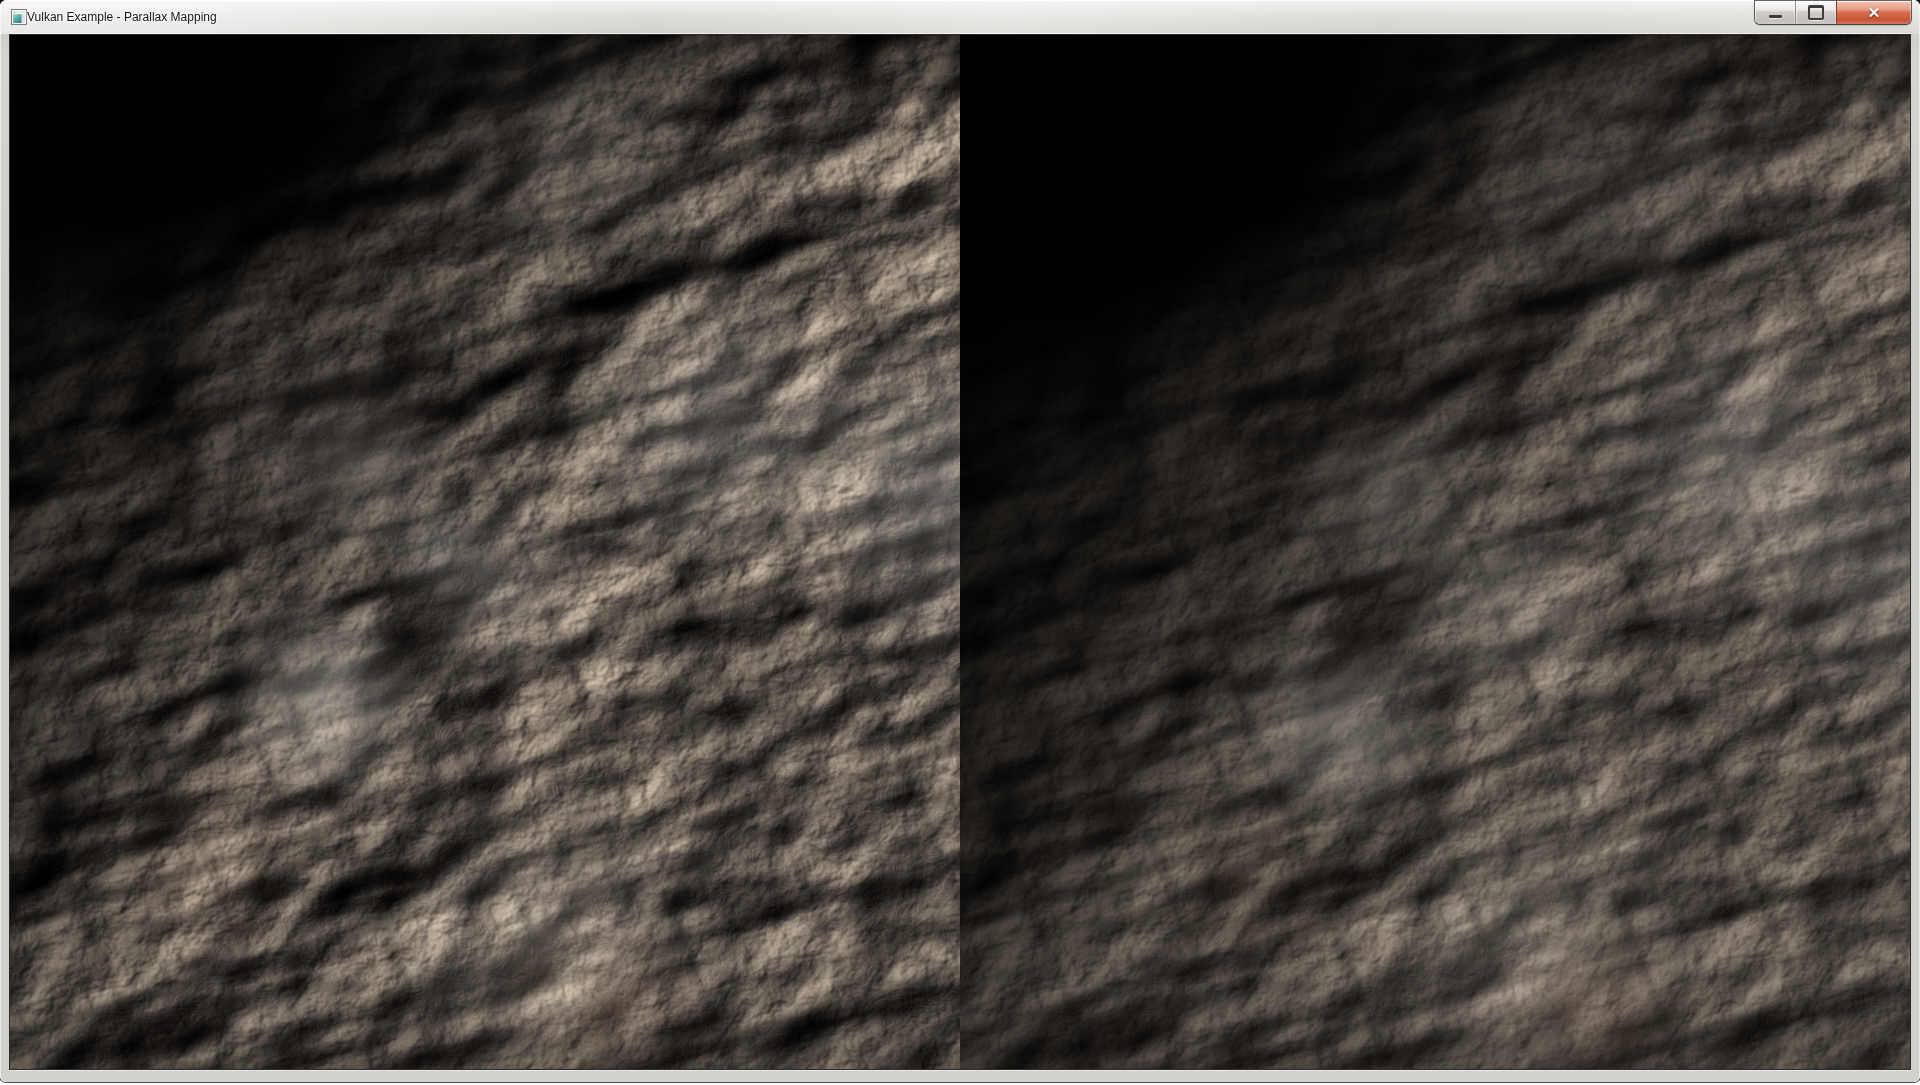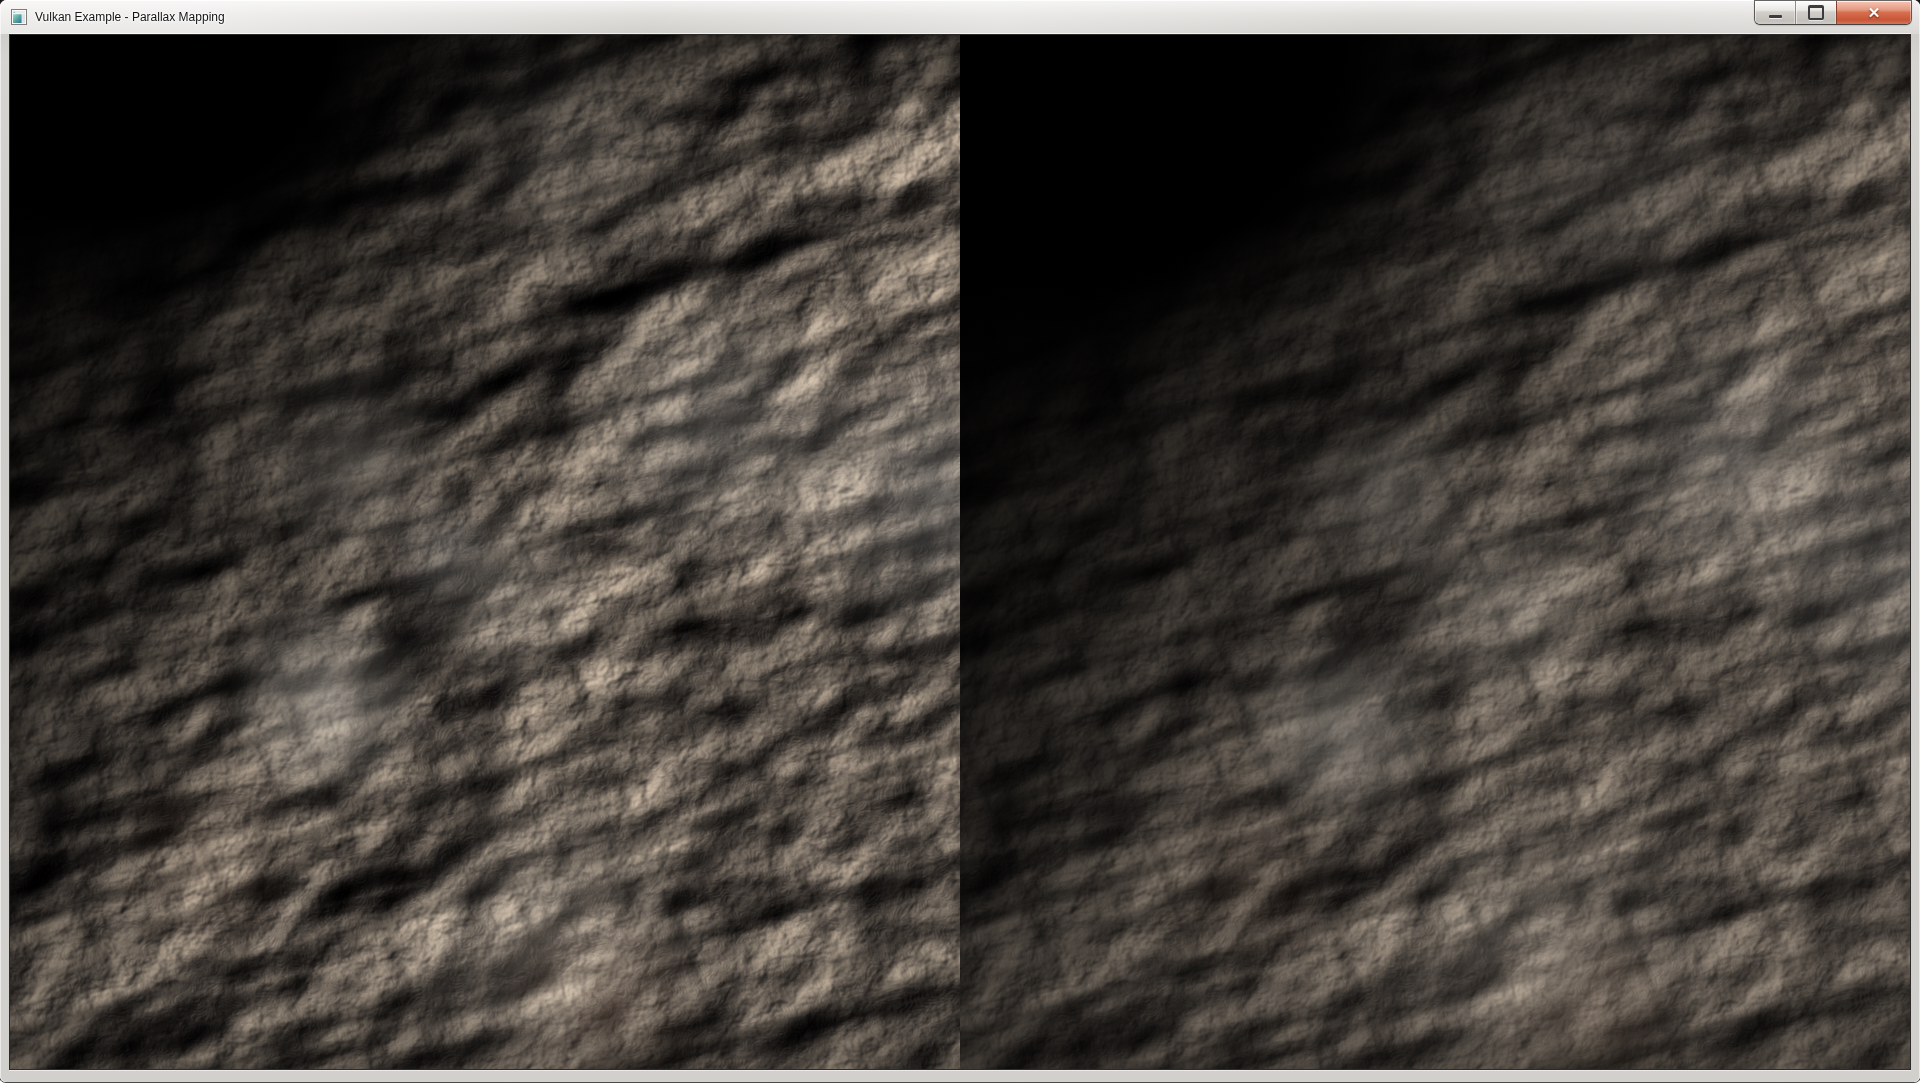--- a/index.html
+++ b/index.html
@@ -19,21 +19,21 @@
     position:absolute;top:0;left:0;right:0;height:34px;border-radius:7px 7px 0 0;overflow:hidden;
     display:flex;align-items:center;
   }
   .titlebar::before{
     content:"";position:absolute;inset:0;
     background:linear-gradient(102deg,rgba(255,255,255,.55) 10%,rgba(255,255,255,.05) 34%,rgba(255,255,255,.38) 52%,rgba(255,255,255,.06) 72%,rgba(255,255,255,.25) 95%);
     pointer-events:none;
   }
   .app-icon{position:relative;margin-left:11px;width:16px;height:16px;flex:0 0 auto;}
   .title-text{
-    position:relative;margin-left:8px;font-size:12px;color:#141414;white-space:nowrap;
+    position:relative;font-size:12px;color:#141414;white-space:nowrap;
     text-shadow:0 0 4px #ffffff,0 0 3px #ffffff,0 0 2px #ffffff;
   }
   
   .controls{
     position:absolute;top:1px;right:9px;height:23px;display:flex;
     border-radius:0 0 5px 5px;overflow:hidden;
     box-shadow:0 1px 2px rgba(0,0,0,.45),0 0 0 1px rgba(90,88,85,.9);
   }
   .wbtn{position:relative;height:23px;display:flex;align-items:center;justify-content:center;cursor:default;}
   .wbtn.gray{

